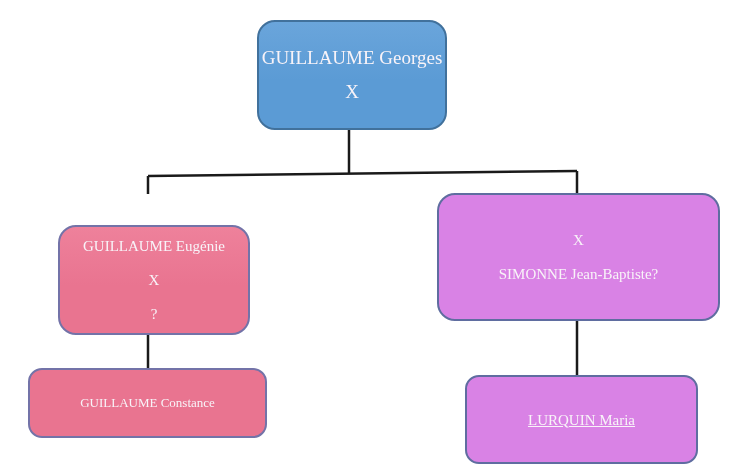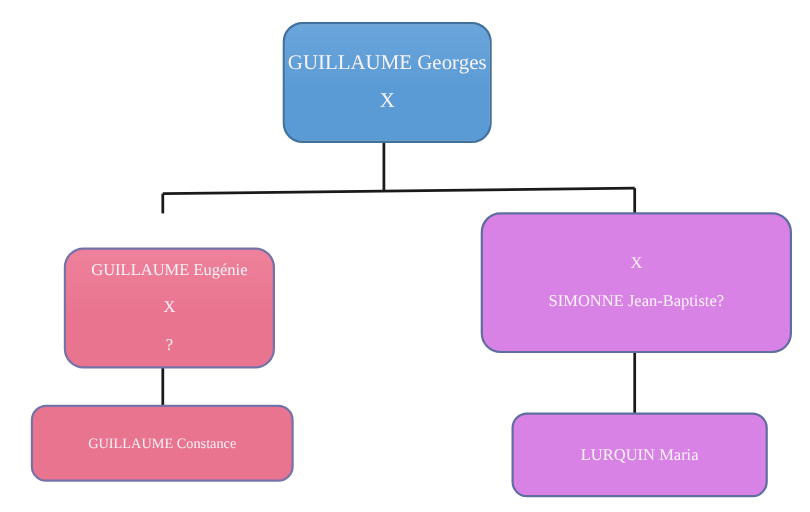--- a/index.html
+++ b/index.html
@@ -71,26 +71,27 @@
   .node-left-grandchild {
     left: 28px; top: 368px; width: 239px; height: 70px;
     background: var(--pink-fill, #e97490);
     border-color: var(--pink-border, #7373a8);
     border-radius: 14px;
     font-size: 13px;
     line-height: 22px;
   }
   
   .node-right-grandchild {
-    left: 465px; top: 375px; width: 233px; height: 77px;
+    left: 465px; top: 375px; width: 233px; height: 89px;
     background: var(--violet-fill, #d982e5);
     border-color: var(--violet-border, #5f6da0);
     border-radius: 14px;
     font-size: 15px;
     line-height: 22px;
+    text-decoration: underline;
   }
   .connectors path {
     stroke: var(--connector, #1a1a1a);
     stroke-width: 2.5;
     fill: none;
   }
 </style>
 </head>
 <body>
 

